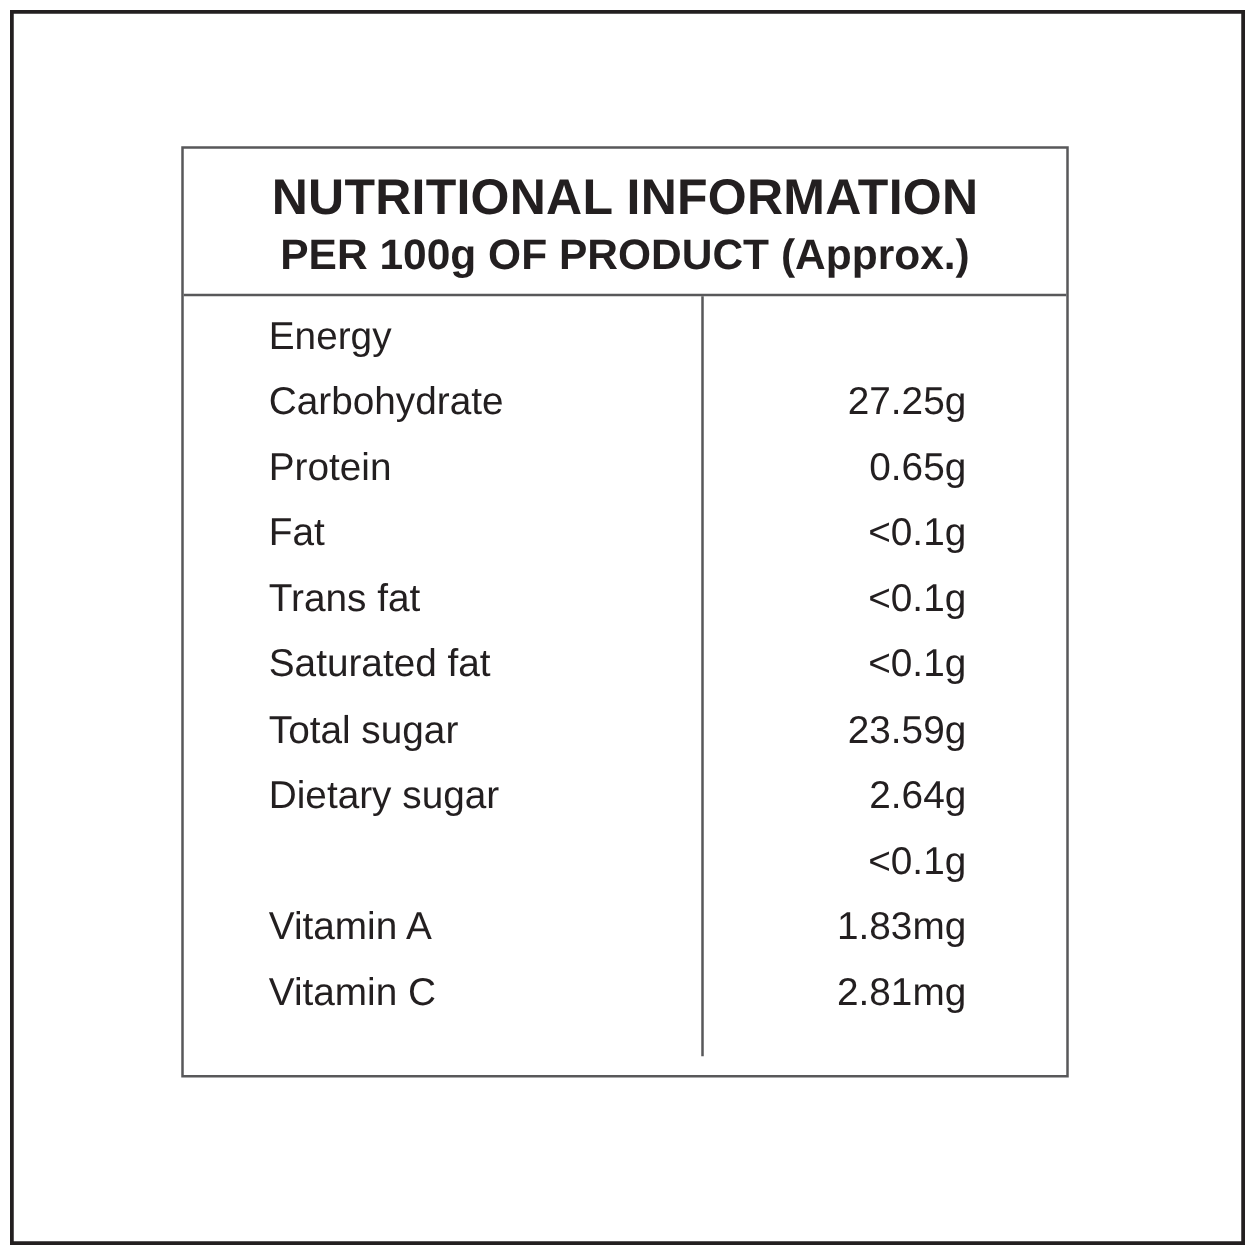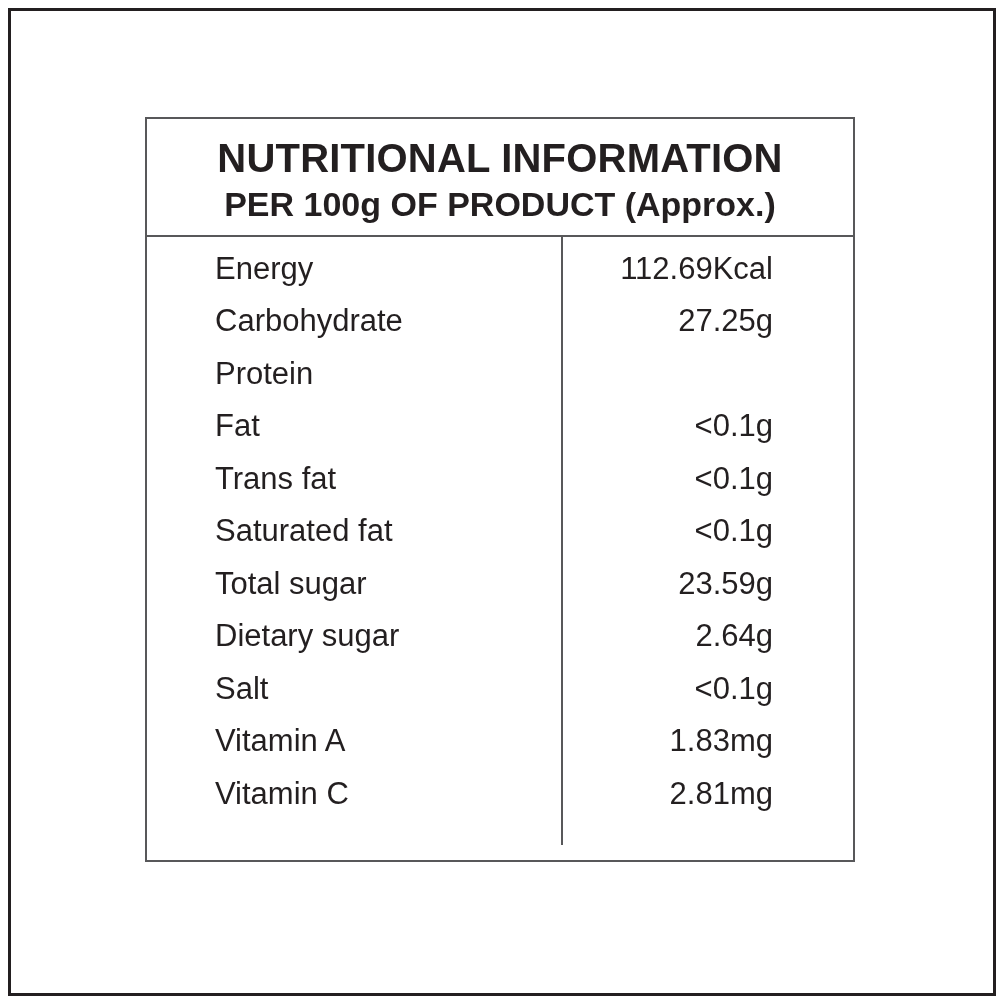--- a/index.html
+++ b/index.html
@@ -122,28 +122,28 @@
     <div class="nutri-header">
       <div class="title-main">NUTRITIONAL INFORMATION</div>
       <div class="title-sub">PER 100g OF PRODUCT (Approx.)</div>
     </div>
 
     <div class="nutri-body">
       <div class="col-divider"></div>
       <ul class="rows">
         <li class="row">
           <span class="label">Energy</span>
-          <span class="value">112.69Kcal</span>
         </li>
         <li class="row">
           <span class="label">Carbohydrate</span>
           <span class="value">27.25g</span>
         </li>
         <li class="row">
           <span class="label">Protein</span>
+          <span class="value">0.65g</span>
         </li>
         <li class="row">
           <span class="label">Fat</span>
           <span class="value">&lt;0.1g</span>
         </li>
         <li class="row">
           <span class="label">Trans fat</span>
           <span class="value">&lt;0.1g</span>
         </li>
         <li class="row">
@@ -152,21 +152,20 @@
         </li>
         <li class="row">
           <span class="label">Total sugar</span>
           <span class="value">23.59g</span>
         </li>
         <li class="row">
           <span class="label">Dietary sugar</span>
           <span class="value">2.64g</span>
         </li>
         <li class="row">
-          <span class="label">Salt</span>
           <span class="value">&lt;0.1g</span>
         </li>
         <li class="row">
           <span class="label">Vitamin A</span>
           <span class="value">1.83mg</span>
         </li>
         <li class="row">
           <span class="label">Vitamin C</span>
           <span class="value">2.81mg</span>
         </li>

